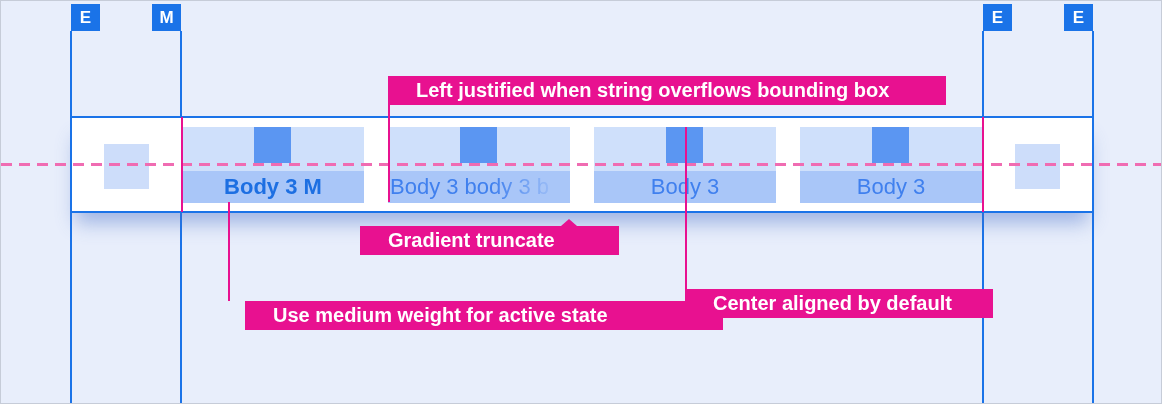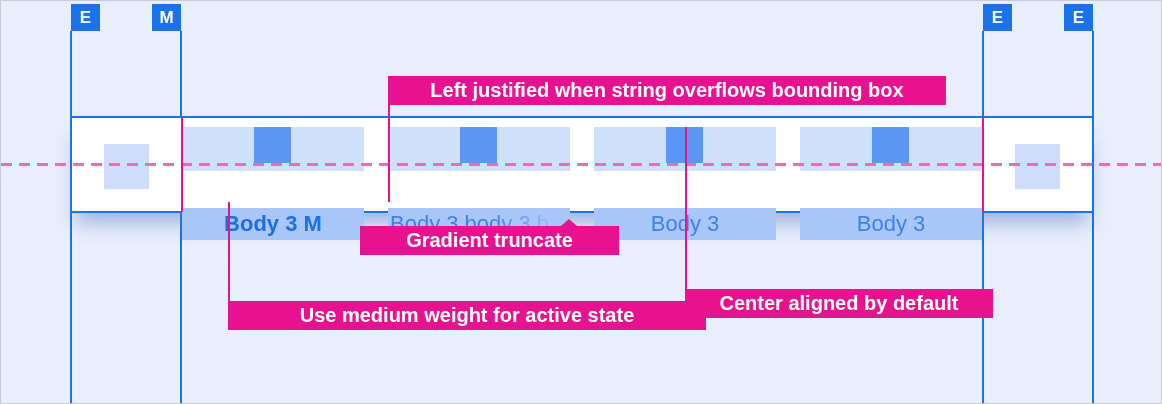--- a/index.html
+++ b/index.html
@@ -33,21 +33,21 @@
   
   .spacer{position:absolute; top:143px; width:45px; height:45px; background:var(--spacer-square); z-index:3;}
   .spacer-left{left:103px;} .spacer-right{left:1014px;}
   
   .tab{position:absolute; top:126px; width:182px; height:76px; z-index:3; cursor:pointer;}
   .tab-1{left:181px;} .tab-2{left:387px;} .tab-3{left:593px;} .tab-4{left:799px;}
   .tab .icon-area{position:relative; height:44px; background:var(--tab-top-bg);}
   .tab .icon-sq{position:absolute; left:72px; top:0; width:37px; height:36px; background:var(--icon-square); z-index:4;}
   .tab .label-row{
     position:relative; height:32px; background:var(--tab-label-bg); overflow:hidden;
-    font-size:22px; line-height:31px; color:var(--tab-text); text-align:center; white-space:nowrap;margin-top:37px;
+    font-size:22px; line-height:31px; color:var(--tab-text); text-align:center; white-space:nowrap;
   }
   .tab.active .label-row{font-weight:bold; color:var(--active-text);}
   .tab.truncated .label-row{text-align:left; padding-left:2px;}
   .fade-out{
     position:absolute; right:0; top:0; bottom:0; width:78px; z-index:2;
     background:linear-gradient(to right, rgba(169,198,248,0), var(--tab-label-bg) 88%);
   }
   
   .dashline{
     position:absolute; left:0; top:162px; width:100%; height:3px; z-index:4;
@@ -57,25 +57,25 @@
   .edge-line{position:absolute; top:116px; height:95px; width:2px; background:var(--magenta); z-index:5;}
   .edge-left{left:180px;} .edge-right{left:981px;}
   
   .leader{position:absolute; width:2px; background:var(--magenta); z-index:6;}
   .leader-left-justified{left:387px; top:104px; height:97px;}
   .leader-medium-weight{left:227px; top:201px; height:99px;}
   .leader-center-aligned{left:684px; top:126px; height:174px;}
   
   .callout{
     position:absolute; height:29px; line-height:29px; z-index:7; box-sizing:border-box;
-    background:var(--magenta); color:#fff; font-weight:bold; font-size:20px; text-align:center;
+    background:var(--magenta); color:#fff; font-weight:bold; font-size:20px; padding-left:28px;
   }
   .co-left-justified{left:387px; top:75px; width:558px;}
   .co-gradient{left:359px; top:225px; width:259px;}
-  .co-medium{left:227px; top:300px; width:478px;}
+  .co-medium{left:244px; top:300px; width:478px;}
   .co-center{left:684px; top:288px; width:308px;}
   .caret-up{
     position:absolute; left:201px; top:-7px; width:0; height:0;
     border-left:8px solid rgba(0,0,0,0); border-right:8px solid rgba(0,0,0,0);
     border-bottom:7px solid var(--magenta);
   }
 </style>
 </head>
 <body>
 

